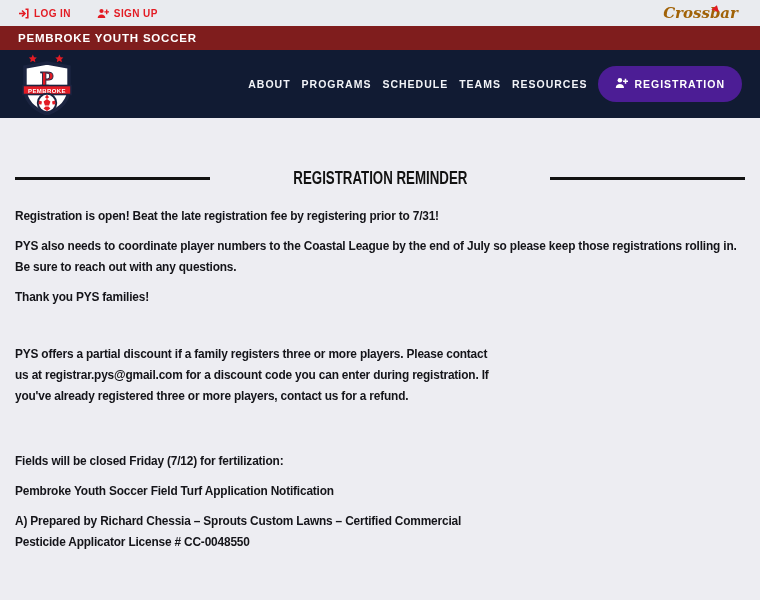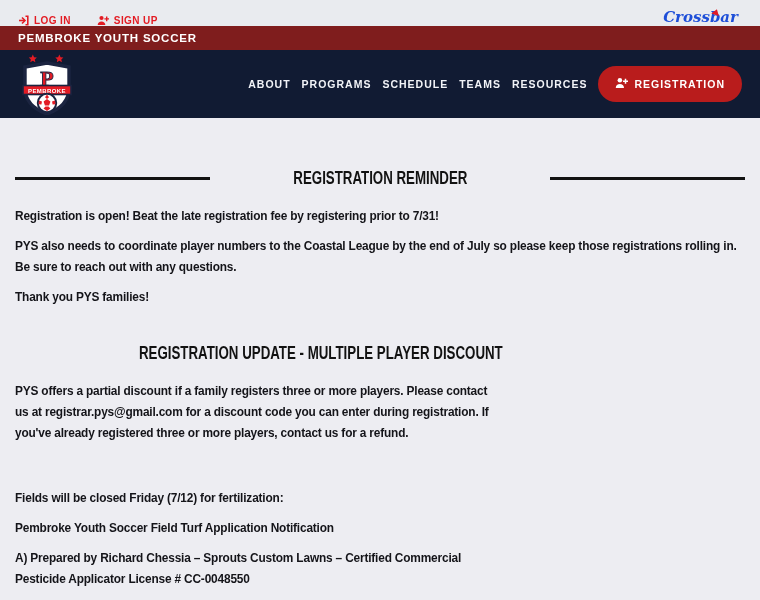--- a/index.html
+++ b/index.html
@@ -8,36 +8,36 @@
     font-family: "Liberation Sans", sans-serif;
     background: #ededf2;
     color: #141419;
   }
 
   
   .topbar {
     height: 26px;
     background: #e9ebef;
     display: flex;
-    align-items: flex-end;
+    align-items: center;
     padding: 0 18px;
   }
   .topbar .auth { display: flex; align-items: center; gap: 26px; }
   .auth-link {
     display: flex; align-items: center; gap: 5px;
     color: #e31b23;
     font-size: 10px; font-weight: 700; letter-spacing: .4px;
     cursor: pointer; text-transform: uppercase;
   }
   .auth-link svg { display: block; }
   .crossbar {
     margin-left: auto;
     font-family: "DejaVu Serif", serif;
     font-style: italic; font-weight: 700;
-    font-size: 15px; color: #1d4ed8;
+    font-size: 15px; color: #a16207;
     position: relative;
     padding-right: 4px;
   }
   .crossbar .wedge {
     position: absolute; top: 1px; right: 22px;
     width: 0; height: 0;
     border-left: 4px solid transparent;
     border-right: 4px solid transparent;
     border-bottom: 6px solid #e31b23;
     transform: rotate(18deg);
@@ -65,21 +65,21 @@
     margin-left: auto;
     display: flex; align-items: center; gap: 11px;
   }
   .nav-link {
     color: #f2f4f8;
     font-size: 10.5px; font-weight: 700; letter-spacing: 1px;
     cursor: pointer; text-transform: uppercase; white-space: nowrap;
   }
   .reg-btn {
     display: flex; align-items: center; gap: 6px;
-    background: #b91c1c; color: #ffffff;
+    background: #4c1d95; color: #ffffff;
     border: none; border-radius: 19px;
     padding: 11px 17px;
     font-family: "Liberation Sans", sans-serif;
     font-size: 10.5px; font-weight: 700; letter-spacing: 1px;
     cursor: pointer;
   }
 
   
   .content { padding: 0 15px; }
   .section { }
@@ -201,25 +201,20 @@
       <span class="rule"></span>
     </h2>
     <div class="sec-body">
       <p>Registration is open! Beat the late registration fee by registering prior to 7/31!</p>
       <p>PYS also needs to coordinate player numbers to the Coastal League by the end of July so please keep those registrations rolling in. Be sure to reach out with any questions.</p>
       <p>Thank you PYS families!</p>
     </div>
   </section>
 
   <section class="section sec-2">
-    <h2 class="sec-heading">
-      <span class="rule"></span>
-      <span class="h-text">REGISTRATION UPDATE - MULTIPLE PLAYER DISCOUNT</span>
-      <span class="rule"></span>
-    </h2>
     <div class="sec-body">
       <p>PYS offers a partial discount if a family registers three or more players. Please contact us at registrar.pys@gmail.com for a discount code you can enter during registration. If you've already registered three or more players, contact us for a refund.</p>
     </div>
   </section>
 
   <section class="section sec-3">
     <div class="sec-body">
       <p>Fields will be closed Friday (7/12) for fertilization:</p>
       <p>Pembroke Youth Soccer Field Turf Application Notification</p>
       <p>A) Prepared by Richard Chessia – Sprouts Custom Lawns – Certified Commercial Pesticide Applicator License # CC-0048550</p>

